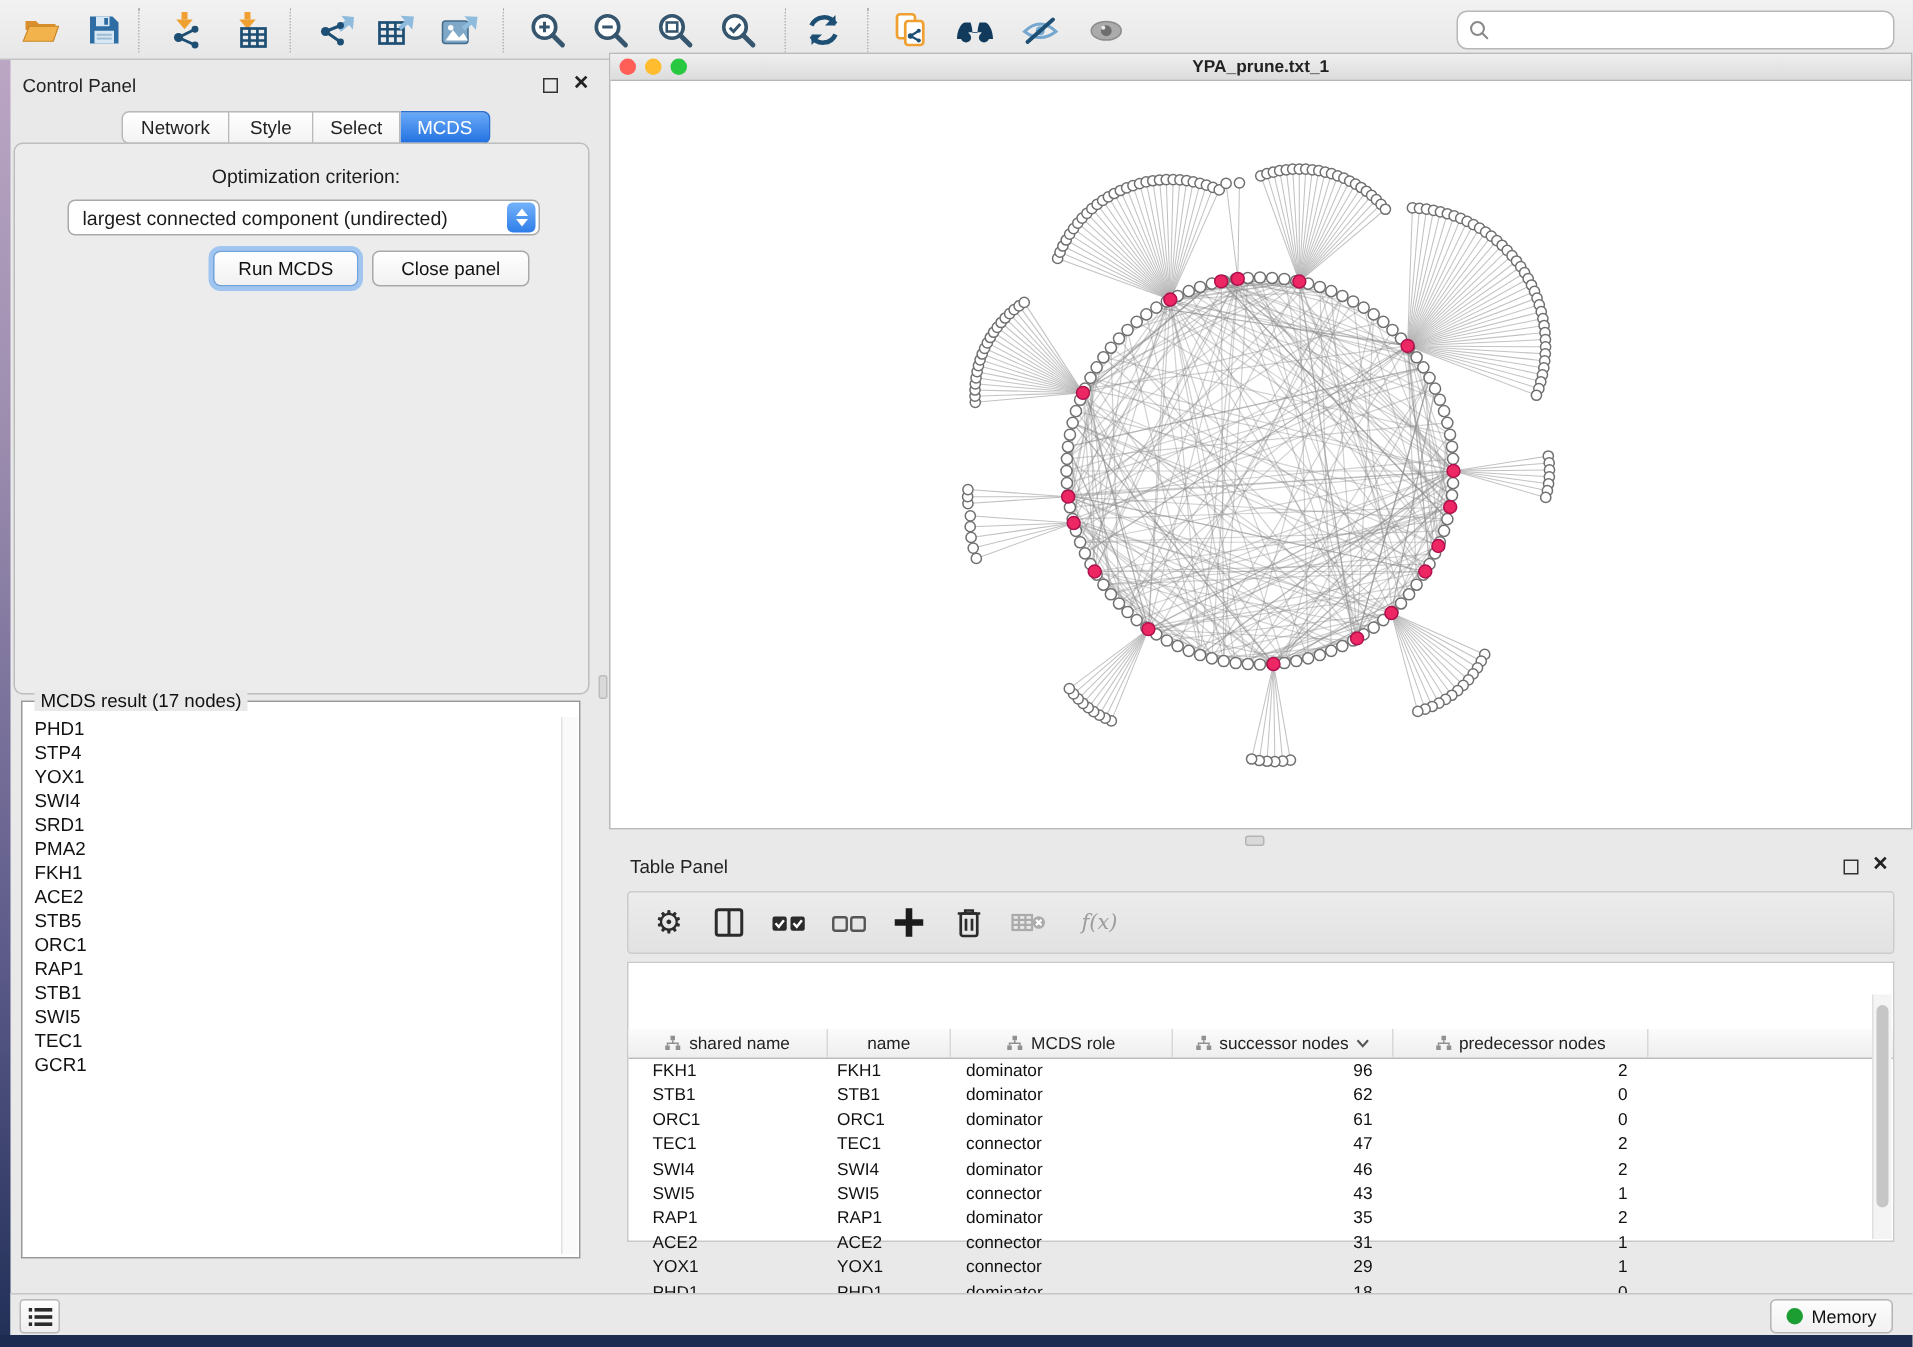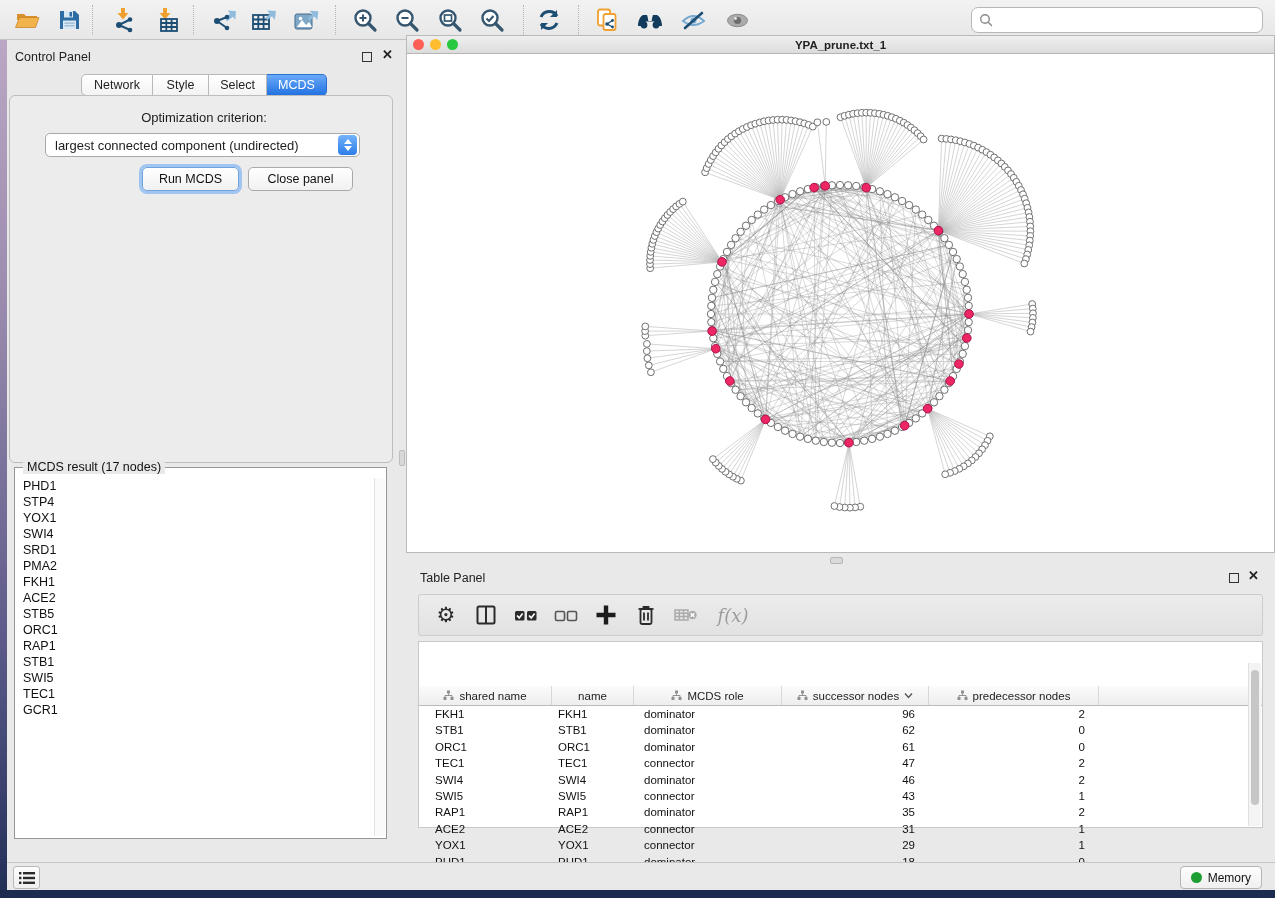--- a/index.html
+++ b/index.html
@@ -1109,21 +1109,21 @@
       </svg>
     </span>
     <span class="tp-ic">
       <svg width="26" height="26" viewBox="0 0 26 26" stroke="#ababab" fill="none" stroke-width="1.5">
         <rect x="2" y="8" width="13" height="10"></rect>
           <path d="M2 11.3h13 M2 14.6h13 M6.3 8v10 M10.6 8v10"></path>
         <circle cx="19.5" cy="13" r="4.2" fill="#ababab" stroke="none"></circle>
         <path d="M17.7 11.2l3.6 3.6 M21.3 11.2l-3.6 3.6" stroke="#fff" stroke-width="1.5"></path>
       </svg>
     </span>
-    <span class="tp-ic" style="width:40px; font-family:'DejaVu Serif',serif; font-style:italic; font-size:18px; color:#9c9c9c">f(x)</span>
+    <span class="tp-ic" style="width:40px; font-family:'DejaVu Serif',serif; font-style:italic; font-size:14px; color:#9c9c9c">f(x)</span>
   </div>
 
   <div id="tp-table">
     <div id="tp-head">
       <div class="hcell c0">
         <svg class="tree-ic" width="11" height="11" viewBox="0 0 11 11">
             <g fill="#909090">
               <rect x="4" y="0.5" width="3" height="3"></rect>
               <rect x="0.5" y="7" width="3" height="3"></rect>
               <rect x="7.5" y="7" width="3" height="3"></rect>

